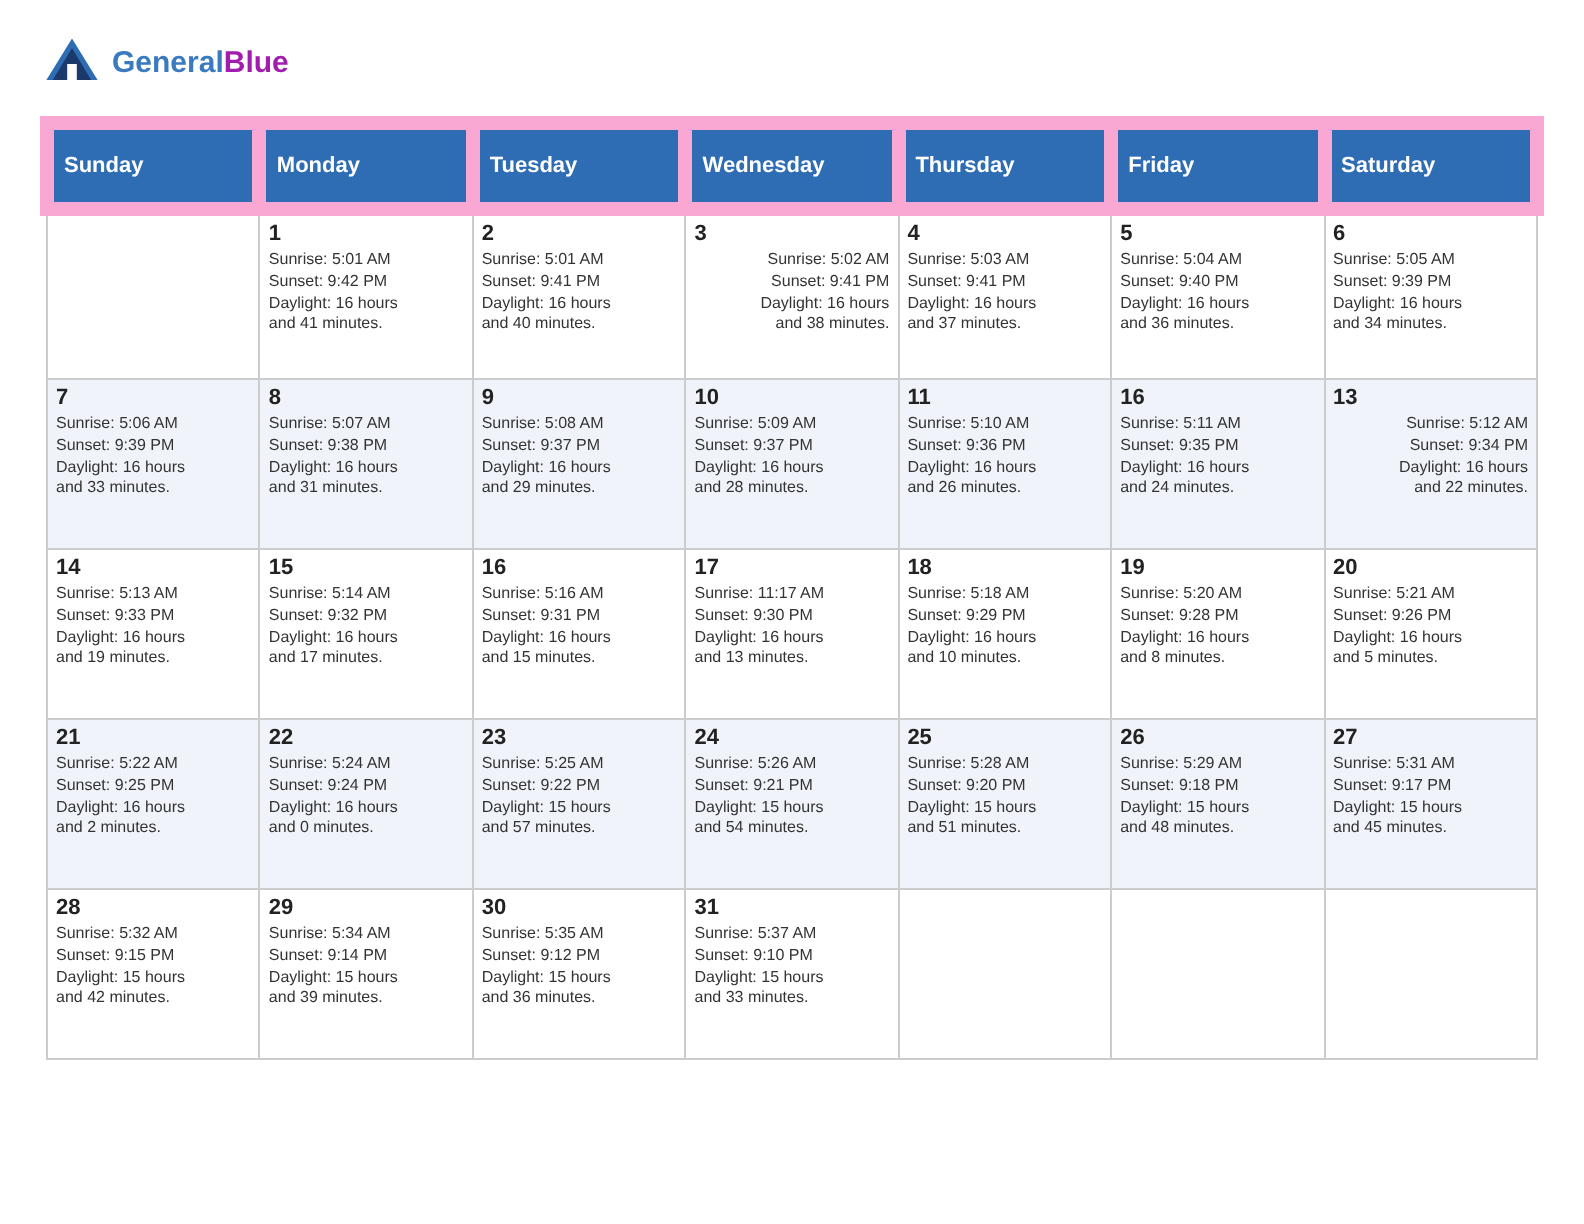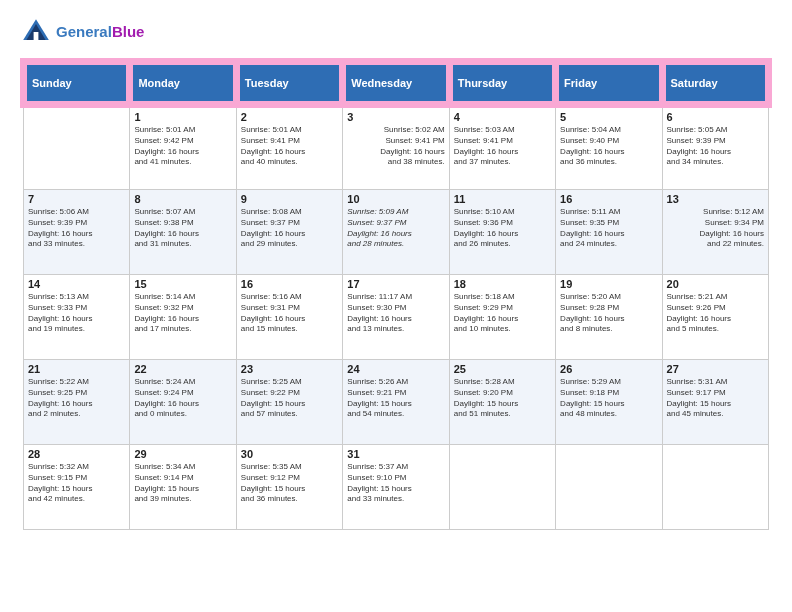--- a/index.html
+++ b/index.html
@@ -189,21 +189,21 @@
           </td>
           <td>
             <div class="day-number">9</div>
             <div class="day-info" style="white-space: pre-line;">Sunrise: 5:08 AM
 Sunset: 9:37 PM
 Daylight: 16 hours
 and 29 minutes.</div>
           </td>
           <td>
             <div class="day-number">10</div>
-            <div class="day-info" style="white-space: pre-line; font-style: italic;">Sunrise: 5:09 AM
+            <div class="day-info" style="white-space: pre-line;">Sunrise: 5:09 AM
 Sunset: 9:37 PM
 Daylight: 16 hours
 and 28 minutes.</div>
           </td>
           <td>
             <div class="day-number">11</div>
             <div class="day-info" style="white-space: pre-line;">Sunrise: 5:10 AM
 Sunset: 9:36 PM
 Daylight: 16 hours
 and 26 minutes.</div>

